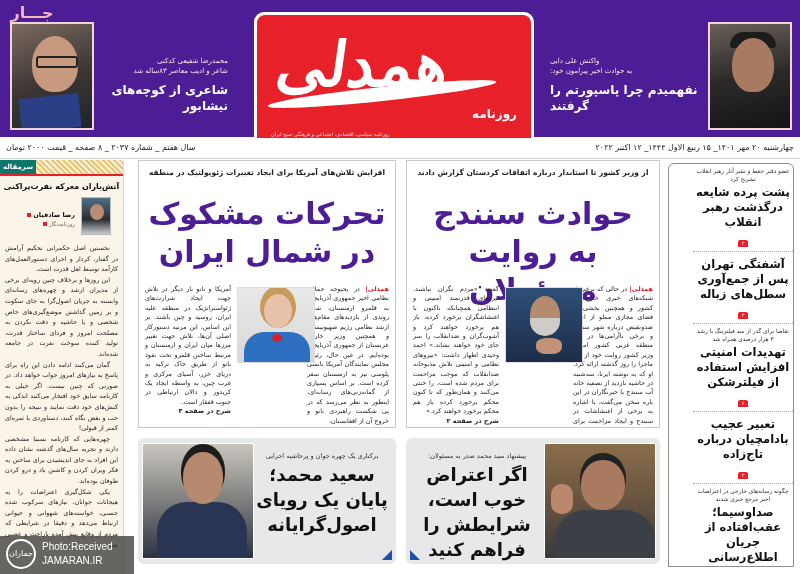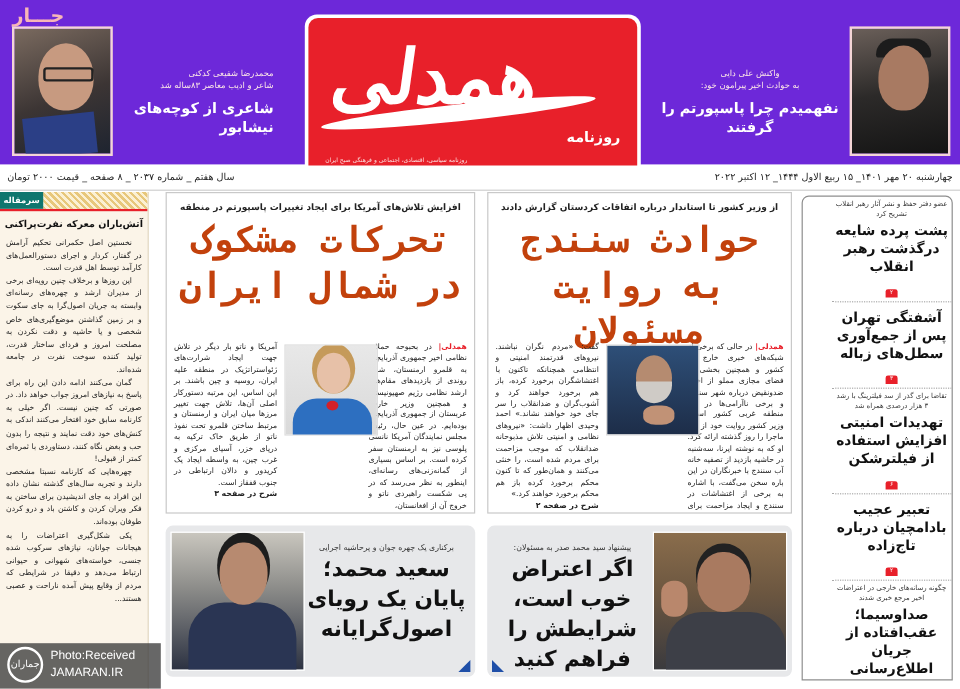--- a/index.html
+++ b/index.html
@@ -1,36 +1,36 @@
 <!DOCTYPE html>
 <html><head>
 <meta charset="utf-8">
 <style>
   * { box-sizing: border-box; margin: 0; padding: 0; }
   html, body { width: 800px; height: 574px; overflow: hidden; background: #ffffff; }
   body { font-family: "DejaVu Sans", sans-serif; position: relative; direction: rtl; }
 
   
-  .masthead { position: absolute; left: 0; top: 0; width: 800px; height: 137px; background: #6d28d9; }
+  .masthead { position: absolute; left: 0; top: 0; width: 800px; height: 137px; background: #4c1d95; }
   .jaras-logo { position: absolute; left: 2px; top: 2px; width: 60px; height: 22px; color: #f7b6b8; font-weight: bold; font-size: 16px; direction: rtl; text-align: center; line-height: 22px; letter-spacing: 1px; }
   .teaser { position: absolute; top: 22px; height: 108px; color: #fff; padding-left: 44px; }
   .teaser-left { left: 10px; width: 220px; }
   .teaser-right { left: 540px; width: 252px; }
   .teaser-photo { position: absolute; top: 0; width: 84px; height: 108px; border: 2px solid #f4d5d6; background: linear-gradient(160deg, #7a6a5f 0%, #3c3534 55%, #1e2430 100%); overflow: hidden; }
   .teaser-left .teaser-photo { left: 0; }
   .teaser-right .teaser-photo { right: 0; background: linear-gradient(170deg, #6a5f59 0%, #2c2a29 50%, #141414 100%); }
   .face { position: absolute; border-radius: 50% 50% 45% 45%; }
   .teaser-left .face { left: 20px; top: 12px; width: 46px; height: 56px; background: #c79a80; }
   .teaser-left .face::after { content: ""; position: absolute; left: 4px; top: 20px; width: 38px; height: 8px; border: 2px solid #222; border-radius: 3px; }
   .teaser-left .book { position: absolute; left: 8px; top: 72px; width: 60px; height: 34px; background: #2b3f86; transform: rotate(-6deg); }
   .teaser-right .face { left: 22px; top: 14px; width: 42px; height: 54px; background: #a87a62; }
   .teaser-right .hair { position: absolute; left: 20px; top: 8px; width: 46px; height: 16px; background: #1c1c1c; border-radius: 22px 22px 4px 4px; }
   .teaser-text { position: absolute; top: 34px; }
   .teaser-left .teaser-text { left: 92px; width: 126px; text-align: right; }
-  .teaser-right .teaser-text { right: 92px; width: 150px; text-align: center; }
+  .teaser-right .teaser-text { right: 92px; width: 150px; text-align: left; }
   .teaser-kicker { font-size: 7px; line-height: 10px; color: #fde7e7; }
   .teaser-title { font-size: 12px; font-weight: bold; line-height: 16px; margin-top: 6px; color: #fff; }
 
   .logo-box { position: absolute; left: 254px; top: 12px; width: 280px; height: 126px; background: #ffffff; border-radius: 10px 10px 0 0; padding: 3px 3px 0 3px; }
   .logo-inner { width: 100%; height: 100%; background: #e8202a; border-radius: 8px 8px 0 0; position: relative; overflow: hidden; }
   .logo-main { position: absolute; left: 20px; top: 10px; font-family: "DejaVu Serif", serif; font-size: 62px; font-weight: bold; color: #fff; letter-spacing: -2px; transform: skewX(-8deg); line-height: 80px; }
   .logo-swoosh { position: absolute; left: 10px; top: 72px; width: 230px; height: 14px; background: #fff; border-radius: 50%; transform: rotate(-6deg); }
   .logo-ruz { position: absolute; right: 14px; top: 92px; font-size: 12px; font-weight: bold; color: #fff; }
   .logo-tagline { position: absolute; left: 14px; top: 116px; font-size: 5px; color: #fde0e0; white-space: nowrap; }
 
@@ -57,21 +57,21 @@
 
   .watermark { position: absolute; left: 0; top: 536px; width: 134px; height: 38px; background: rgba(60,60,60,0.78); color: #fff; direction: ltr; }
   .watermark-circle { position: absolute; left: 6px; top: 3px; width: 30px; height: 30px; border: 2px solid #fff; border-radius: 50%; font-size: 8px; line-height: 26px; text-align: center; direction: rtl; }
   .watermark-text { position: absolute; left: 42px; top: 4px; font-family: "Liberation Sans", sans-serif; font-size: 10px; line-height: 14px; white-space: nowrap; }
 
   
   .story { position: absolute; top: 160px; height: 268px; border: 1px solid #c9c9c9; background: #fff; overflow: hidden; }
   .story-left { left: 138px; width: 258px; }
   .story-right { left: 406px; width: 254px; }
   .story-kicker { font-size: 7.5px; font-weight: bold; text-align: center; margin-top: 7px; color: #222; white-space: nowrap; }
-  .story-headline { font-size: 30px; font-weight: bold; text-align: center; line-height: 38px; margin-top: 7px; color: #c2410c; letter-spacing: -0.5px; font-family: Liberation Mono, monospace; }
+  .story-headline { font-size: 30px; font-weight: bold; text-align: center; line-height: 38px; margin-top: 18px; color: #4c1d95; letter-spacing: -0.5px; }
   .story-body { position: absolute; top: 124px; left: 6px; right: 6px; bottom: 4px; font-size: 6.4px; line-height: 9.4px; text-align: justify; color: #222; }
   .story-photo { position: absolute; top: 2px; width: 78px; height: 76px; border: 1px solid #ddd; overflow: hidden; }
   .story-left .story-photo { left: 92px; background: linear-gradient(180deg, #e8e8e8 0%, #d9d9d9 100%); }
   .story-right .story-photo { left: 92px; background: linear-gradient(180deg, #2e4f78 0%, #1d2d48 100%); }
   .pelosi-face { position: absolute; left: 26px; top: 6px; width: 28px; height: 34px; border-radius: 50%; background: #e7c1a8; box-shadow: 0 -4px 0 4px #c59a5a; }
   .pelosi-jacket { position: absolute; left: 6px; top: 44px; width: 66px; height: 34px; background: #2d6fc0; border-radius: 20px 20px 0 0; }
   .pelosi-jacket::after { content: ""; position: absolute; left: 28px; top: 2px; width: 10px; height: 8px; background: #d3202a; border-radius: 50%; }
   .vahidi-face { position: absolute; left: 24px; top: 8px; width: 30px; height: 38px; border-radius: 50%; background: #b58b70; }
   .vahidi-beard { position: absolute; left: 24px; top: 30px; width: 30px; height: 18px; border-radius: 0 0 15px 15px; background: #cfcbc6; }
   .vahidi-hand { position: absolute; left: 30px; top: 50px; width: 26px; height: 16px; border-radius: 40%; background: #c19276; }
@@ -153,39 +153,44 @@
 <div class="dateline dateline-left">سال هفتم _ شماره ۲۰۳۷ _ ۸ صفحه _ قیمت ۲۰۰۰ تومان</div>
 <div class="rule-top"></div>
 
 <div class="editorial">
   <div class="editorial-header">
     <div class="editorial-label">سرمقاله</div>
     <div class="editorial-hatch"></div>
   </div>
   <div class="editorial-redline"></div>
   <div class="editorial-title">آتش‌یاران معرکه نفرت‌پراکنی</div>
+  <div class="author">
+    <div class="author-photo"></div>
+    <div class="author-name">رضا صادقیان</div>
+    <div class="author-role">روزنامه‌نگار</div>
+  </div>
   <div class="editorial-body">
     <p>نخستین اصل حکمرانی تحکیم آرامش در گفتار، کردار و اجرای دستورالعمل‌های کارآمد توسط اهل قدرت است.</p>
     <p>این روزها و برخلاف چنین رویه‌ای برخی از مدیران ارشد و چهره‌های رسانه‌ای وابسته به جریان اصول‌گرا به جای سکوت و بر زمین گذاشتن موضع‌گیری‌های خاص شخصی و یا حاشیه و دقت نکردن به مصلحت امروز و فردای ساختار قدرت، تولید کننده سوخت نفرت در جامعه شده‌اند.</p>
     <p>گمان می‌کنند ادامه دادن این راه برای پاسخ به نیازهای امروز جواب خواهد داد. در صورتی که چنین نیست. اگر خیلی به کارنامه سابق خود افتخار می‌کنند اندکی به کنش‌های خود دقت نمایند و نتیجه را بدون حب و بغض نگاه کنند، دستاوردی با ثمره‌ای کمتر از قبولی!</p>
     <p>چهره‌هایی که کارنامه نسبتا مشخصی دارند و تجربه سال‌های گذشته نشان داده این افراد به جای اندیشیدن برای ساختن به فکر ویران کردن و کاشتن باد و درو کردن طوفان بوده‌اند.</p>
     <p>یکی شکل‌گیری اعتراضات را به هیجانات جوانان، نیازهای سرکوب شده جنسی، خواسته‌های شهوانی و حیوانی ارتباط می‌دهد و دقیقا در شرایطی که مردم از وقایع پیش آمده ناراحت و عصبی هستند...</p>
   </div>
 </div>
 
 <div class="watermark">
   <div class="watermark-circle">جماران</div>
   <div class="watermark-text">
     <div>Photo:Received</div>
     <div>JAMARAN.IR</div>
   </div>
 </div>
 
 <div class="story story-left">
-  <div class="story-kicker">افزایش تلاش‌های آمریکا برای ایجاد تغییرات پاسپورتم در منطقه</div>
+  <div class="story-kicker">افزایش تلاش‌های آمریکا برای ایجاد تغییرات ژئوپولتیک در منطقه</div>
   <div class="story-headline">
     <div>تحرکات مشکوک</div>
     <div>در شمال ایران</div>
   </div>
   <div class="story-body">
     <div style="position:absolute; right:0; top:0; width:82px;">
       <span class="story-brand">همدلی|</span>
       <span>در بحبوحه حملات نظامی اخیر جمهوری آذربایجان به قلمرو ارمنستان، شاهد روندی از بازدیدهای مقام‌های ارشد نظامی رژیم صهیونیستی و همچنین وزیر خارجه عربستان از جمهوری آذربایجان بوده‌ایم. در عین حال، رئیس مجلس نمایندگان آمریکا نانسی پلوسی نیز به ارمنستان سفر کرده است. بر اساس بسیاری از گمانه‌زنی‌های رسانه‌ای، اینطور به نظر می‌رسد که در پی شکست راهبردی ناتو و خروج آن از افغانستان،</span>
     </div>
     <div class="story-photo">

